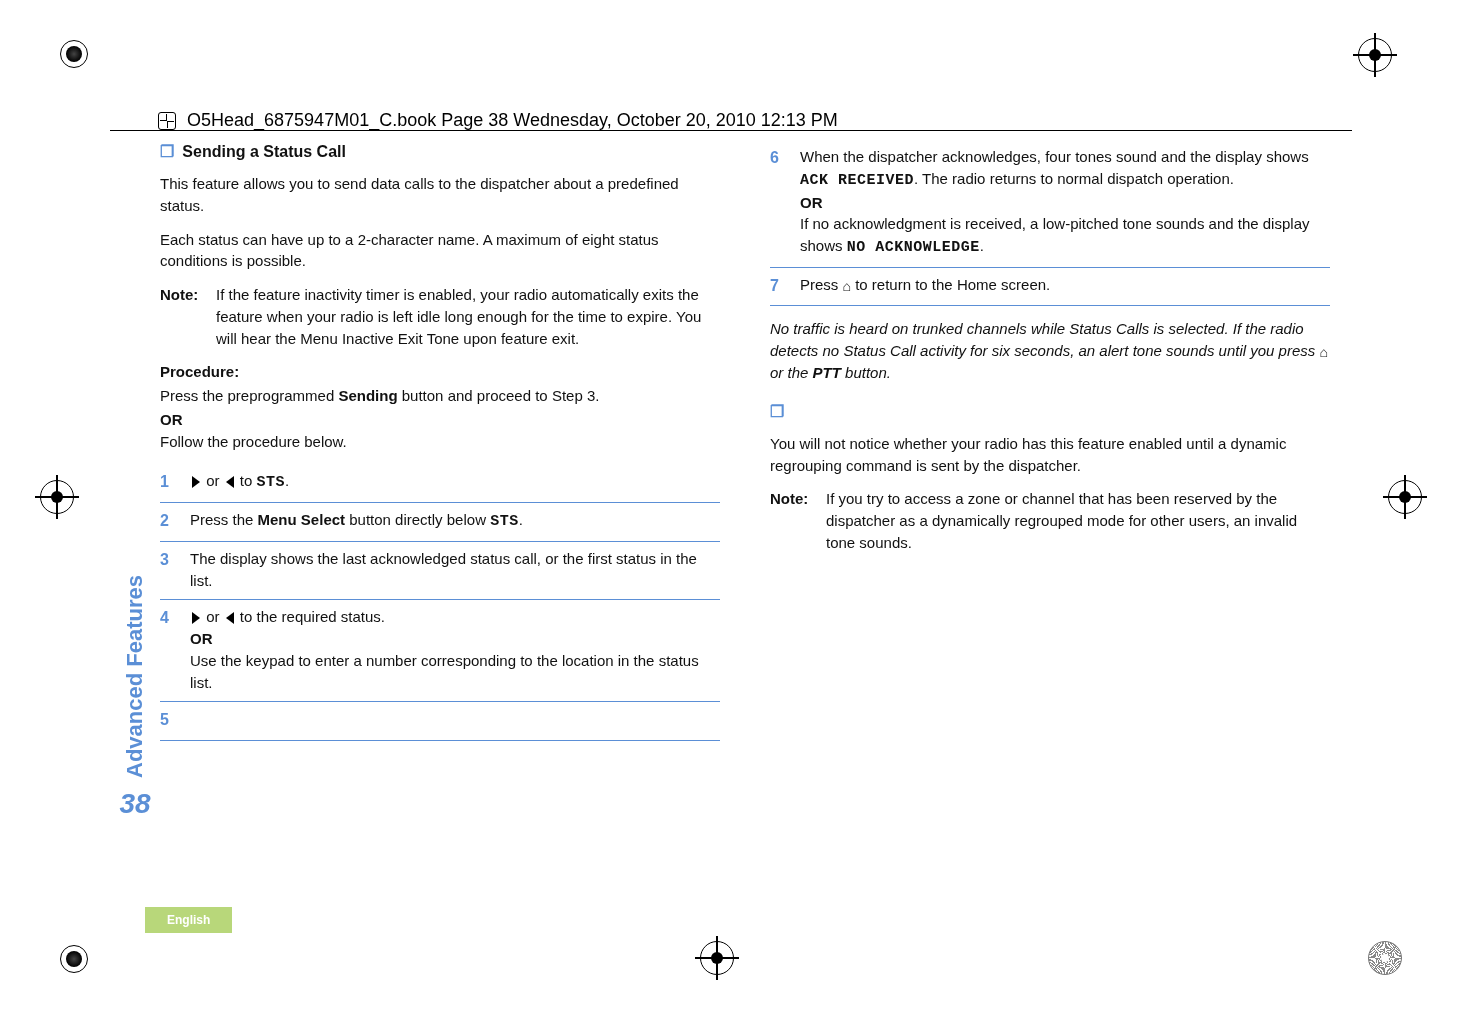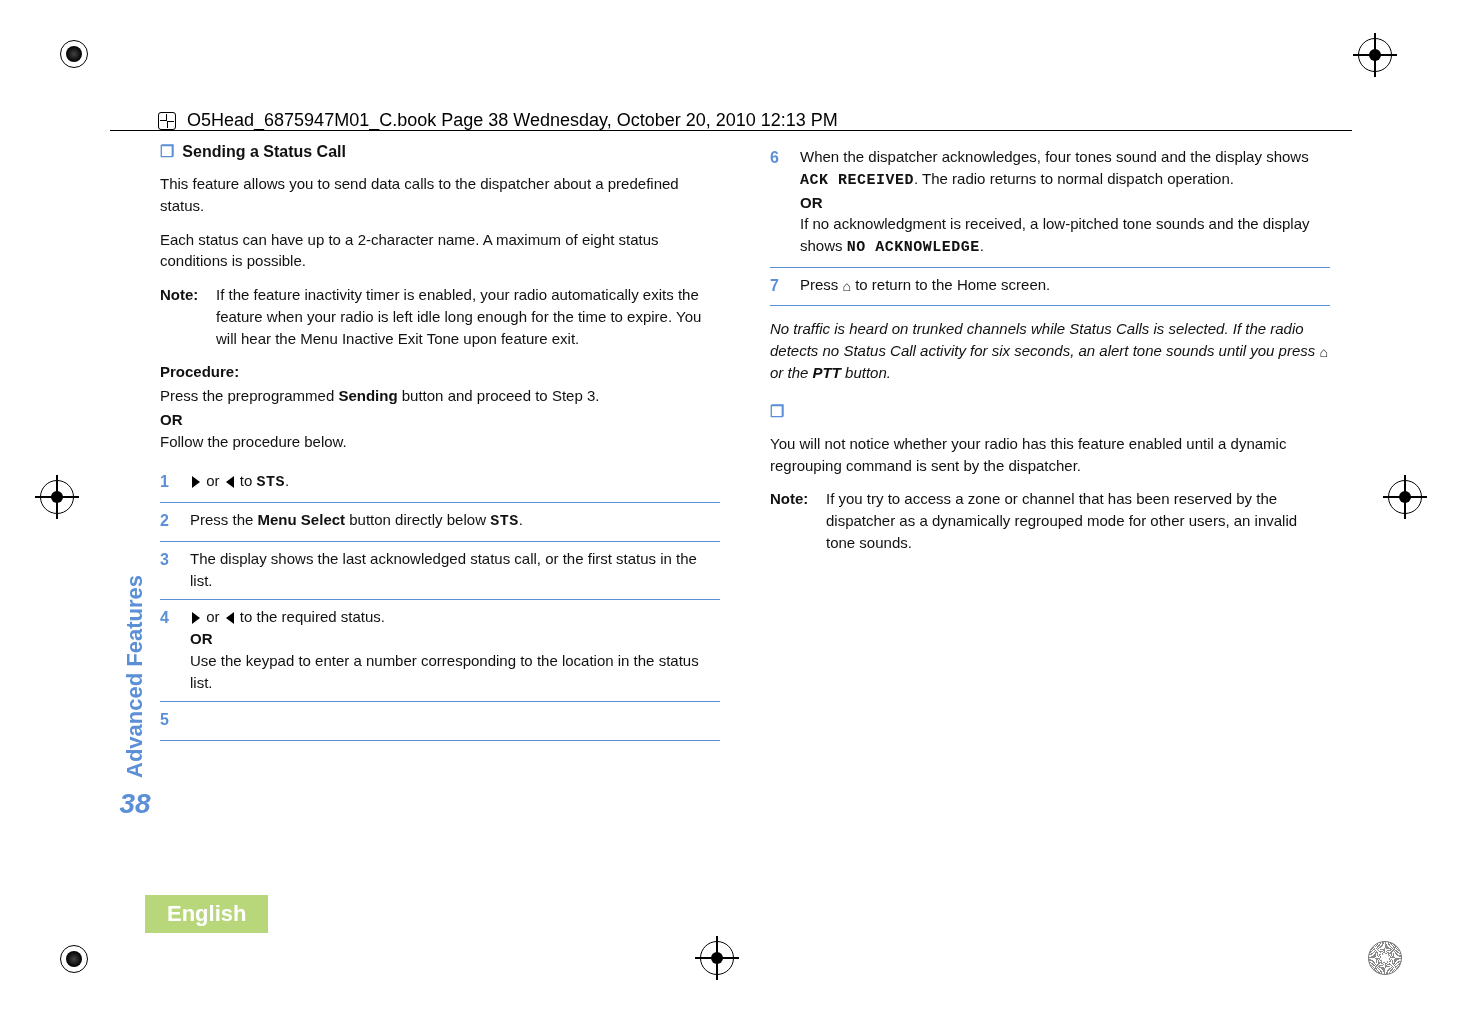--- a/index.html
+++ b/index.html
@@ -147,21 +147,21 @@
   .home-icon{
     font-size:14px;
     vertical-align:middle;
   }
   .lang-tab{
     position:absolute;
     bottom:80px; left:145px;
     background:#b8d77a;
     color:#fff;
     font-weight:bold;
-    font-size:22px;
+    font-size:12px;
     padding:6px 22px;
   }
 </style>
 </head>
 <body>
 
 <div class="crop-mark" style="top:40px;left:60px;">
     <div class="crop-circle">
       <div class="crop-inner"></div>
     </div>

